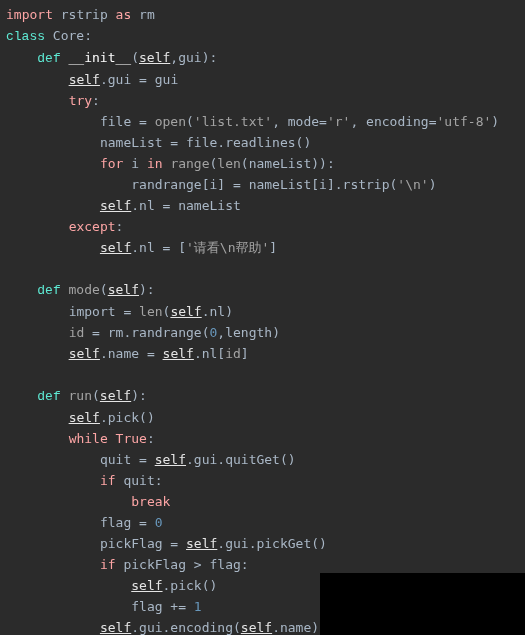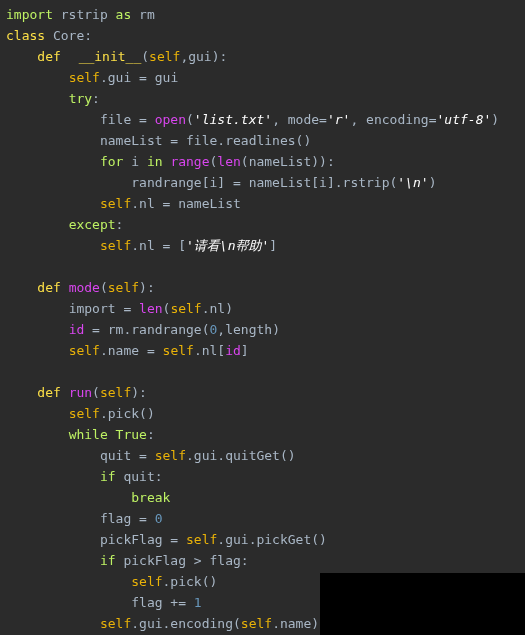--- a/index.html
+++ b/index.html
@@ -12,27 +12,27 @@
   }
   pre.code {
     margin: 0;
     padding: 4px 6px;
     font-family: Consolas, "DejaVu Sans Mono", monospace;
     font-size: 13px;
     line-height: 21px;
     color: #a9b7c6;
     white-space: pre;
   }
-  .kw   { color: #bef264; }           
-  .def  { color: #fde047; }           
-  .fn   { color: #d946ef; }           
-  .magic{ color: #fde047; margin-left: 10px; }           
-  .self { color: #eab308; }           
+  .kw   { color: #fca5a5; }           
+  .def  { color: #5eead4; font-family: Liberation Mono, monospace; }           
+  .fn   { color: #a3a3a3; }           
+  .magic{ color: #ffffff; }           
+  .self { color: #e5e5e5; text-decoration: underline; }           
   .num  { color: #6897bb; }           
-  .str  { color: #ffffff; font-style: italic; }           
+  .str  { color: #a3a3a3; }           
 
   .redact {
     position: absolute;
     left: 320px;
     top: 573px;
     width: 205px;
     height: 62px;
     background: #000;
   }
 </style>

